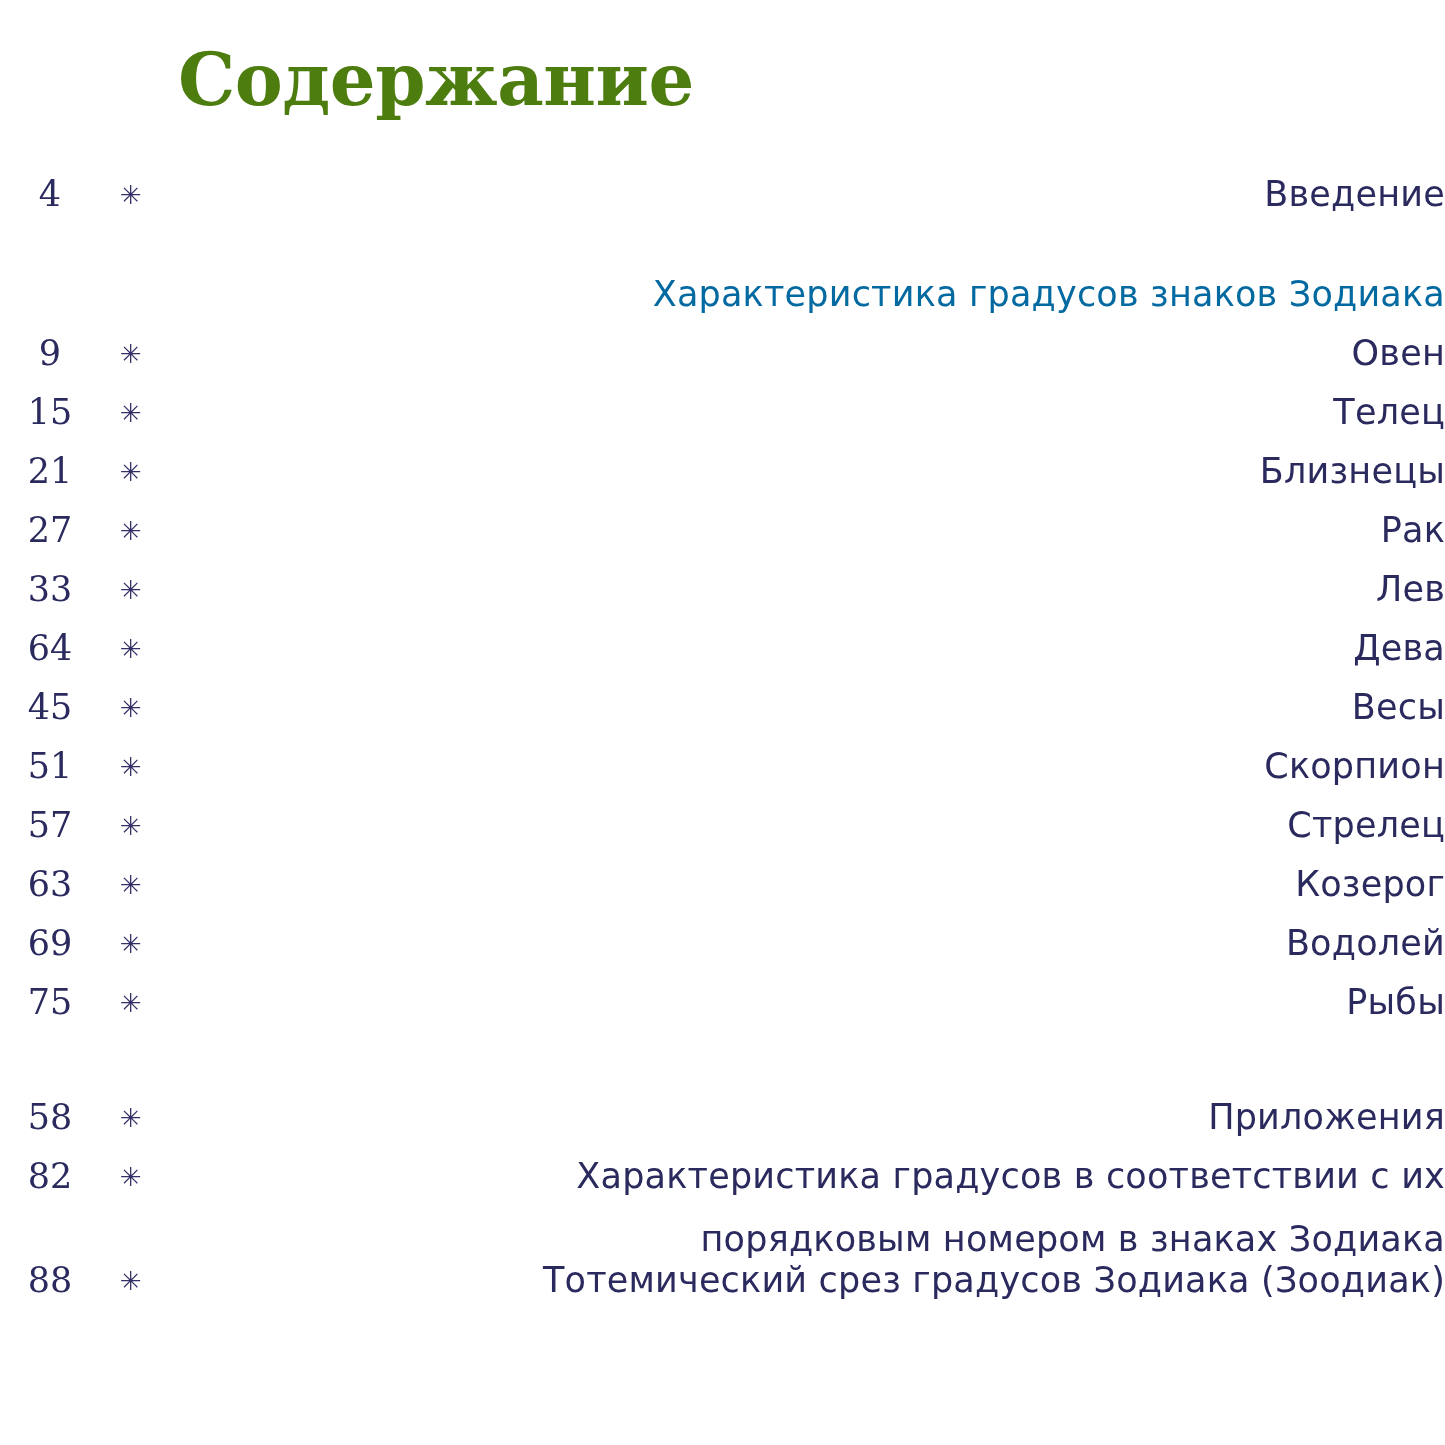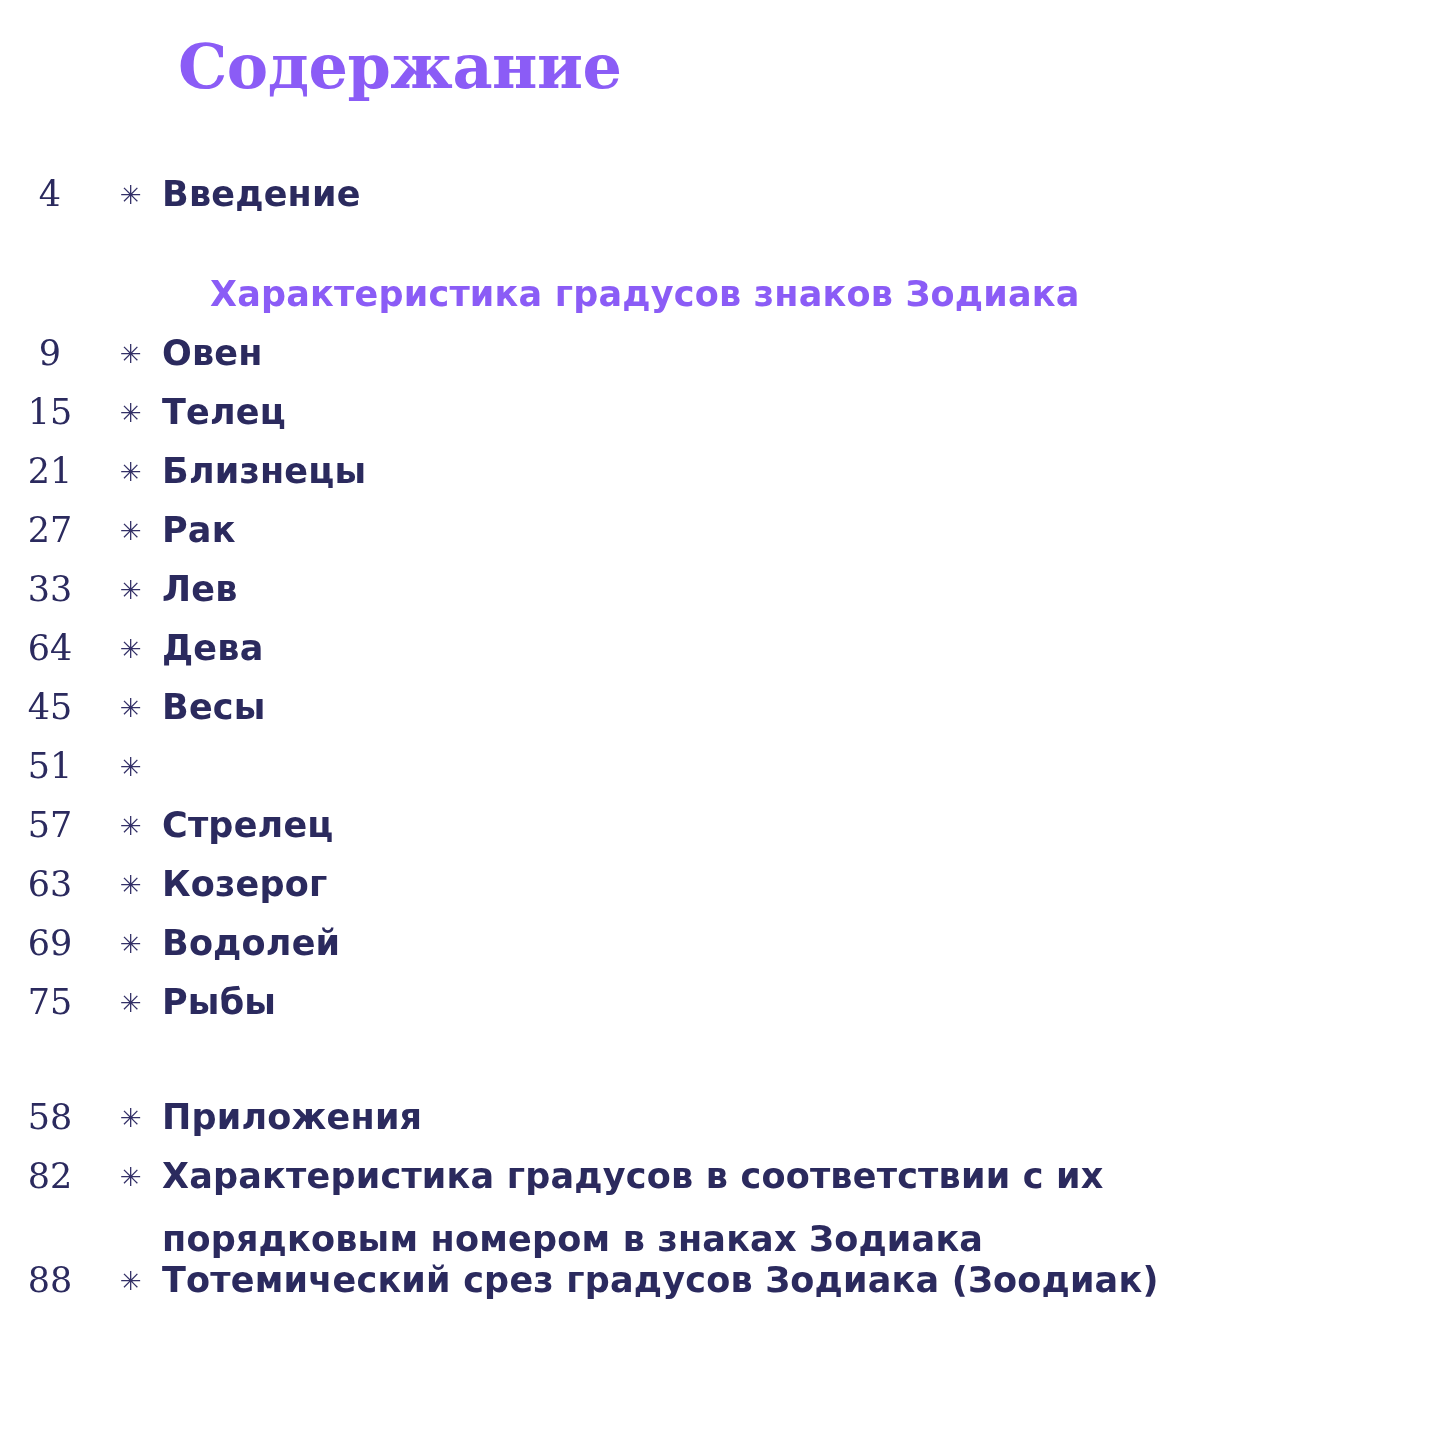--- a/index.html
+++ b/index.html
@@ -19,27 +19,27 @@
   .page {
     position: absolute;
     inset: 0;
     background: #ffffff;
   }
 
   
   .toc-title {
     position: absolute;
     left: 178px;
-    top: 34px;
+    top: 42px;
     font-family: "DejaVu Serif", "Liberation Serif", serif;
     font-weight: 700;
-    font-size: 62px;
+    font-size: 72px;
     line-height: 1.05;
     letter-spacing: -0.5px;
-    color: #8b5cf6;
+    color: #4d7c0f;
     white-space: nowrap;
   }
 
   
   .toc-list {
     position: absolute;
     left: 0;
     top: 172px;
     width: 1445px;
   }
@@ -72,37 +72,38 @@
     font-family: "DejaVu Sans", sans-serif;
     font-size: 26px;
     line-height: 46px;
     color: #322f66;
   }
 
   .col-text {
     flex: 1 1 auto;
     padding-left: 0;
     font-family: "DejaVu Sans", "Liberation Sans", sans-serif;
-    font-weight: 700;
+    font-weight: 400;
     font-size: 35px;
     line-height: 44px;
     letter-spacing: 0.2px;
     color: #2b2a5e;
+    text-align: right;
   }
 
   .col-text .line2 {
     display: block;
     margin-top: 19px;
   }
 
   
   .toc-row.row-header { height: 59px; }
   .toc-row.row-header .col-text {
     font-size: 35px;
-    color: #8b5cf6;
+    color: #0369a1;
     margin-left: 48px;
   }
 
   
   .spacer-sm { height: 41px; }
   .spacer-lg { height: 56px; }
 
   
   .toc-row.row-tall { height: 104px; }
 </style>
@@ -167,20 +168,21 @@
 
     <div class="toc-row row-entry">
       <div class="col-page">45</div>
       <div class="col-bullet">✳</div>
       <div class="col-text">Весы</div>
     </div>
 
     <div class="toc-row row-entry">
       <div class="col-page">51</div>
       <div class="col-bullet">✳</div>
+      <div class="col-text">Скорпион</div>
     </div>
 
     <div class="toc-row row-entry">
       <div class="col-page">57</div>
       <div class="col-bullet">✳</div>
       <div class="col-text">Стрелец</div>
     </div>
 
     <div class="toc-row row-entry">
       <div class="col-page">63</div>

